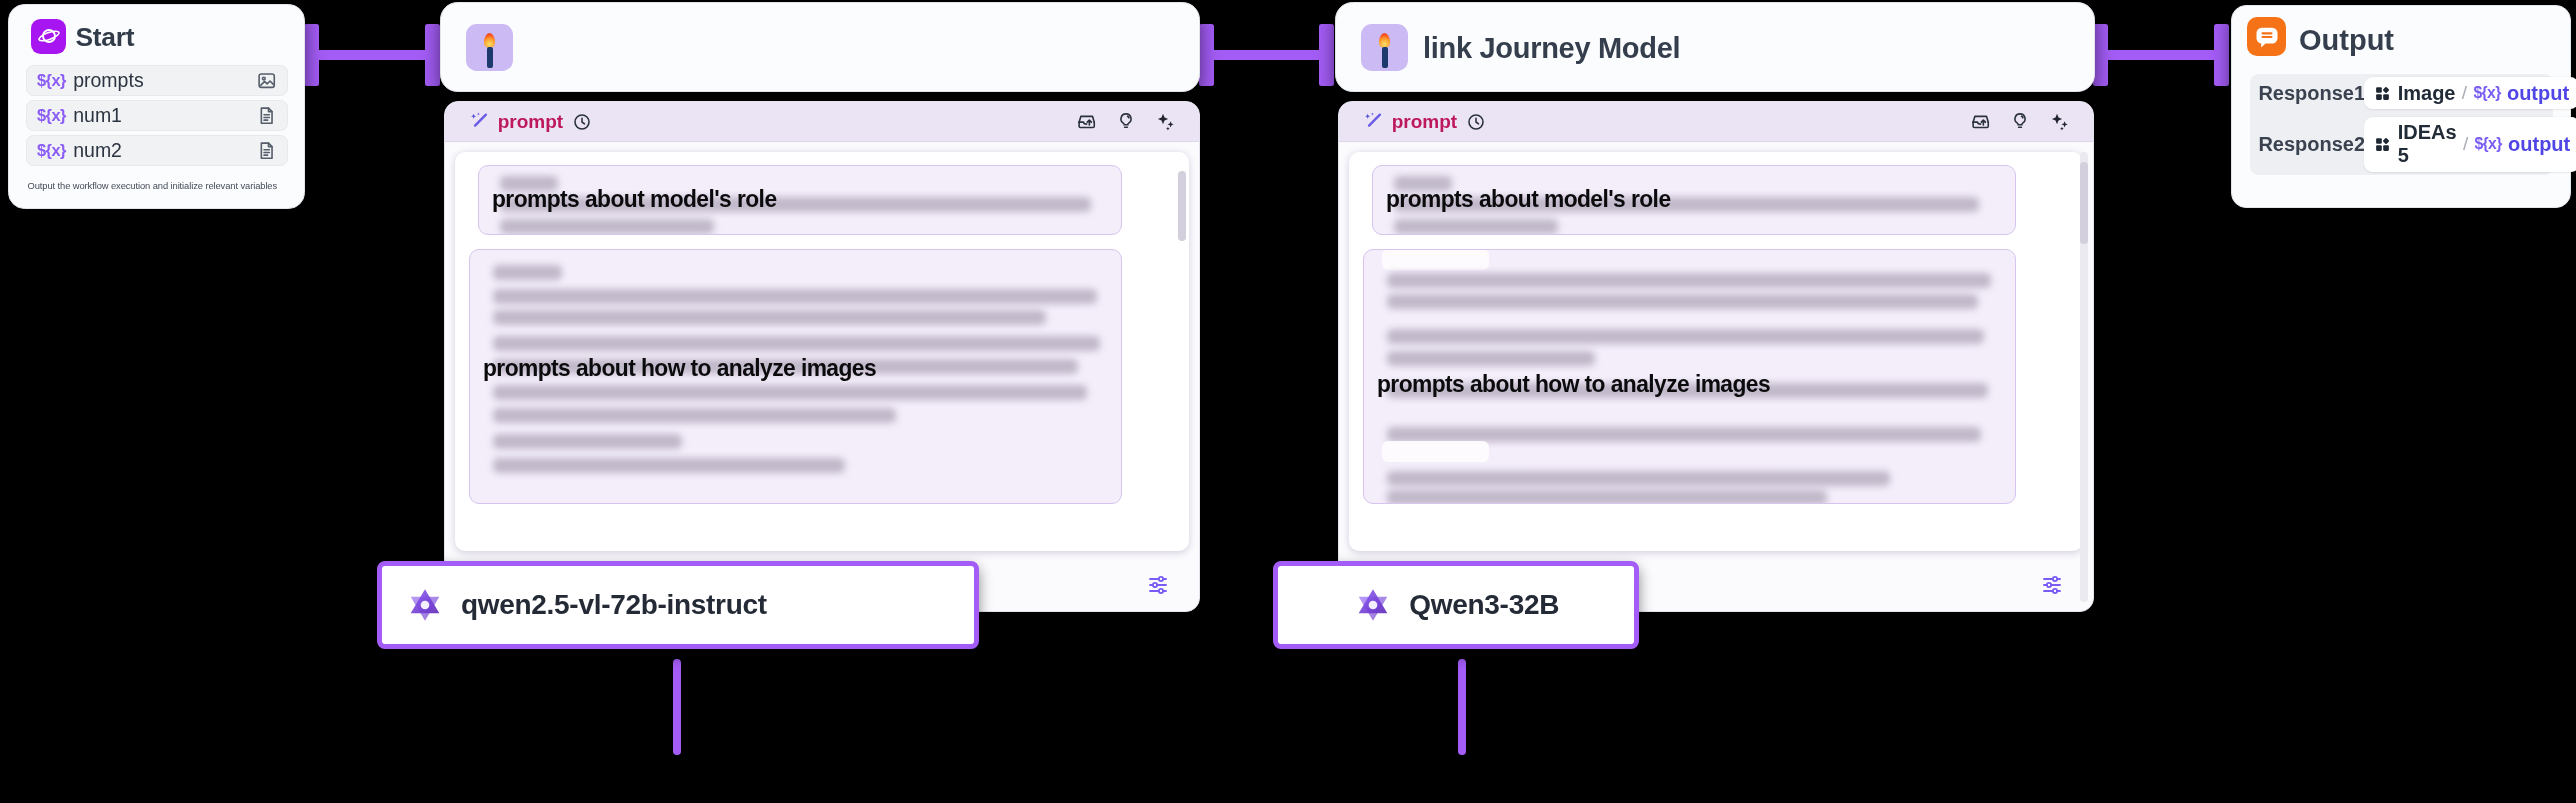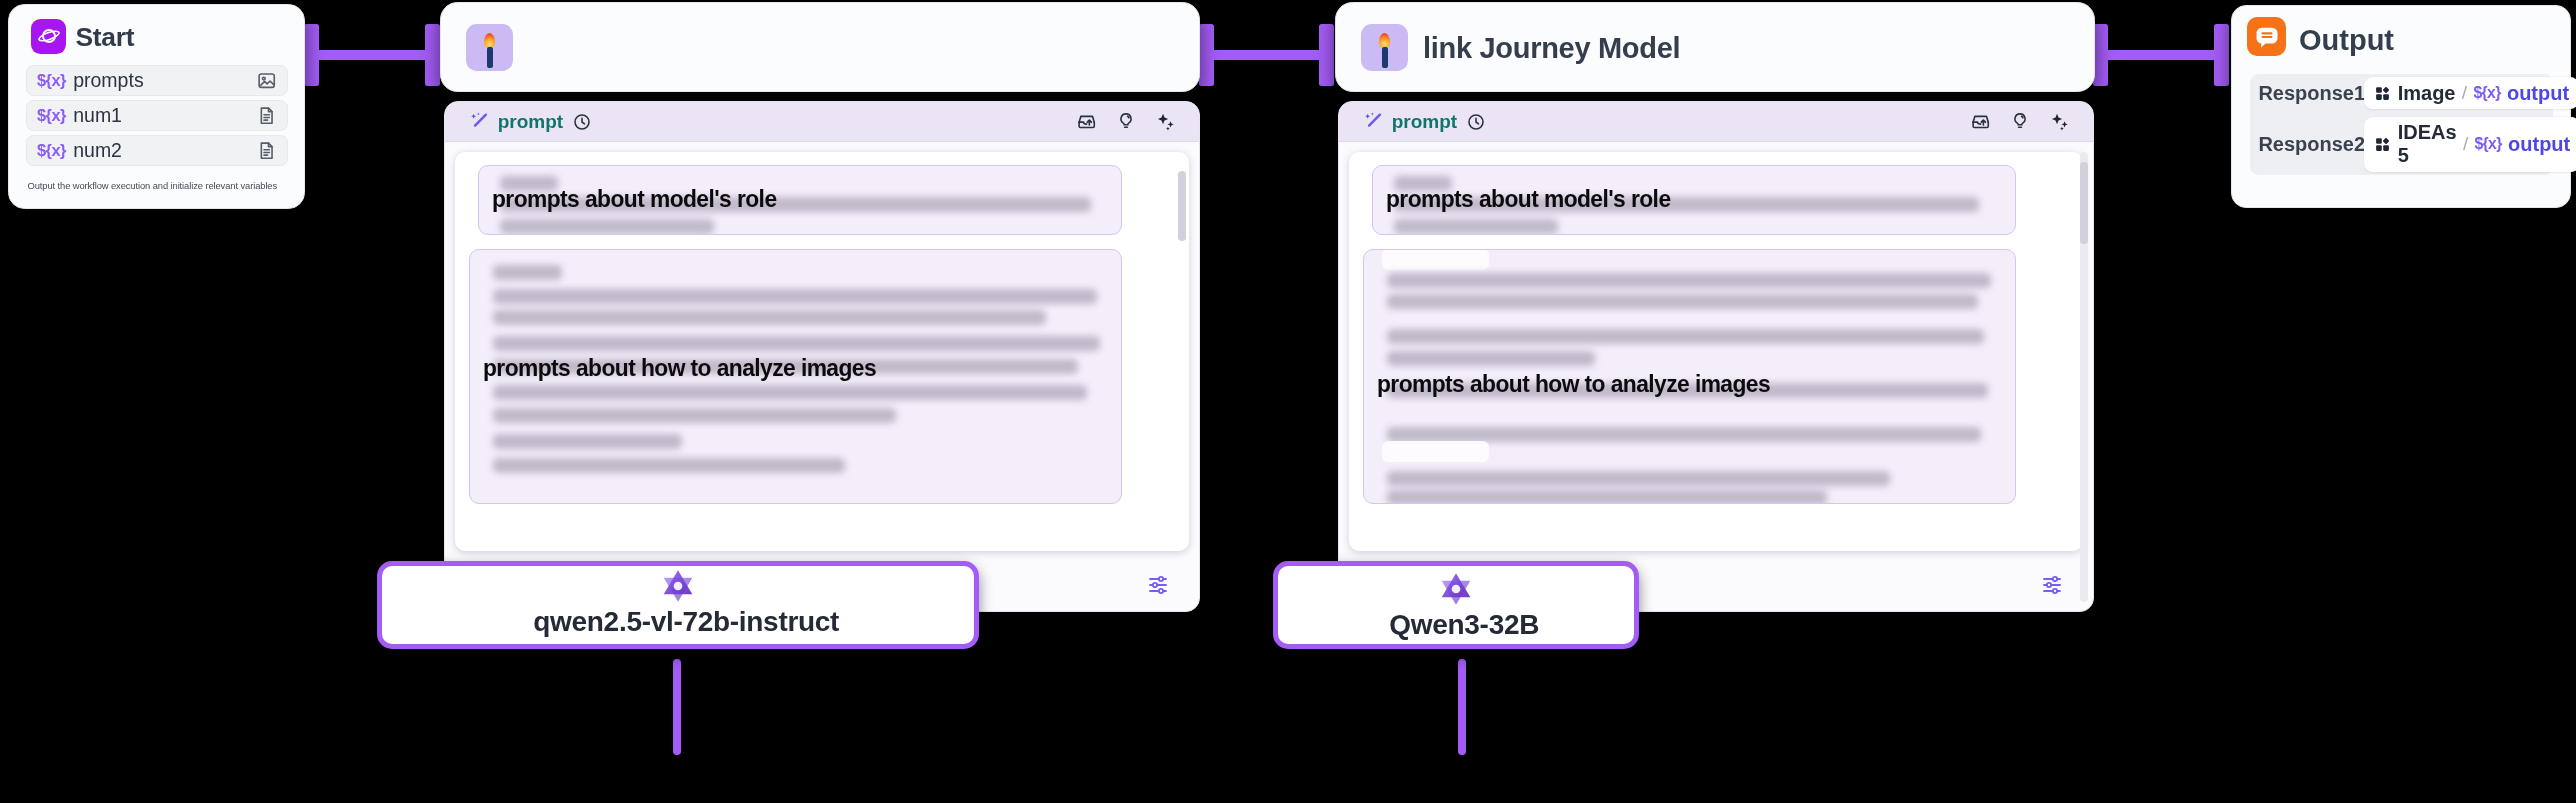--- a/index.html
+++ b/index.html
@@ -47,43 +47,43 @@
   .llm-head-title{position:absolute;left:87px;top:29px;font-size:29px;font-weight:600;color:#353e4c;letter-spacing:-0.3px;}
   
   .panel{
     position:absolute;background:#fbfafd;border:1.3px solid #e6e3ee;border-radius:14px;
     box-sizing:border-box;box-shadow:0 7.5px 16.4px rgba(0,0,0,.5);z-index:2;overflow:hidden;
   }
   .panel-header{
     position:absolute;left:0;top:0;right:0;height:40px;background:#eae4f4;border-bottom:0.6px solid #ded7eb;
     display:flex;align-items:center;padding:0 22.6px;box-sizing:border-box;
   }
-  .panel-header .plabel{font-size:19px;font-weight:700;color:#0f766e;margin:0 8.8px 0 7.5px;}
+  .panel-header .plabel{font-size:19px;font-weight:700;color:#be185d;margin:0 8.8px 0 7.5px;}
   .panel-header .spacer{flex:1;}
   .panel-header .hicons{display:flex;align-items:center;gap:19px;}
   .content-card{
     position:absolute;left:10px;right:10px;top:50px;bottom:60px;background:#fff;border-radius:10px;
     box-shadow:0 1.3px 7.5px rgba(110,100,140,.28);
   }
   .pbox{
     position:absolute;background:#f4edfa;border:1.3px solid #d6c4ef;border-radius:10px;box-sizing:border-box;overflow:hidden;
   }
   .blur-line{position:absolute;height:15px;border-radius:5px;background:#8e8599;opacity:.5;filter:blur(3.8px);}
   .notch{position:absolute;background:#fdfcfe;border-radius:6.3px;opacity:.95;}
   .annotation{
     position:absolute;font-size:24px;font-weight:700;color:#0b0b0d;letter-spacing:-0.6px;white-space:nowrap;
     transform:scaleX(.95);transform-origin:left center;z-index:3;
   }
   .scroll-track{position:absolute;width:7.5px;background:#eceaf1;border-radius:3.8px;}
   .scroll-thumb{position:absolute;width:7.5px;background:#d3cfdc;border-radius:3.8px;}
   .sliders{position:absolute;right:29px;bottom:14px;width:24px;height:24px;}
   
   .model-select{
-    position:absolute;background:#fff;border:5px solid #a45cf6;border-radius:15px;box-sizing:border-box;
-    display:flex;align-items:center;padding:0 22.6px;z-index:4;box-shadow:0 6.3px 14px rgba(0,0,0,.45);flex-direction:column;
+    position:absolute;background:#fff;border:5px solid #a45cf6;border-radius:8px;box-sizing:border-box;
+    display:flex;align-items:center;padding:0 22.6px;z-index:4;box-shadow:0 6.3px 14px rgba(0,0,0,.45);
   }
   .model-name{font-size:28px;font-weight:600;color:#252b36;margin-left:16.4px;letter-spacing:-0.3px;}
   
   .out-icon{
     position:absolute;left:15px;top:11.3px;width:39px;height:39px;border-radius:10px;background:#f57316;
     display:flex;align-items:center;justify-content:center;
   }
   .out-title{position:absolute;left:67px;top:17.6px;font-size:29px;font-weight:700;color:#353e4c;}
   .out-panel{
     position:absolute;left:17.6px;top:68px;width:303px;height:101px;background:#edeff2;border-radius:8.8px;

